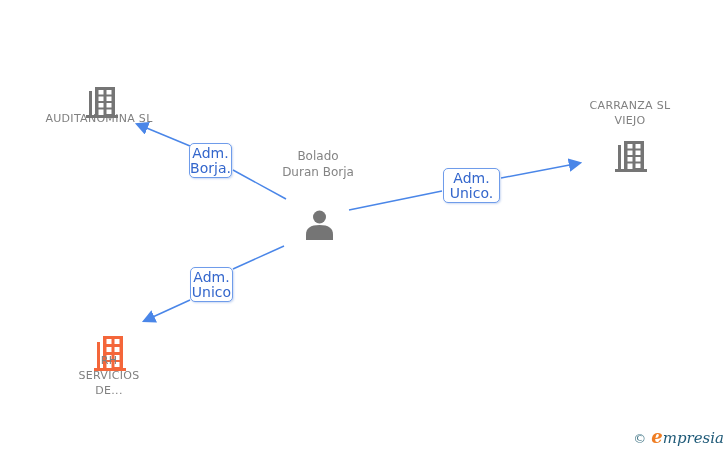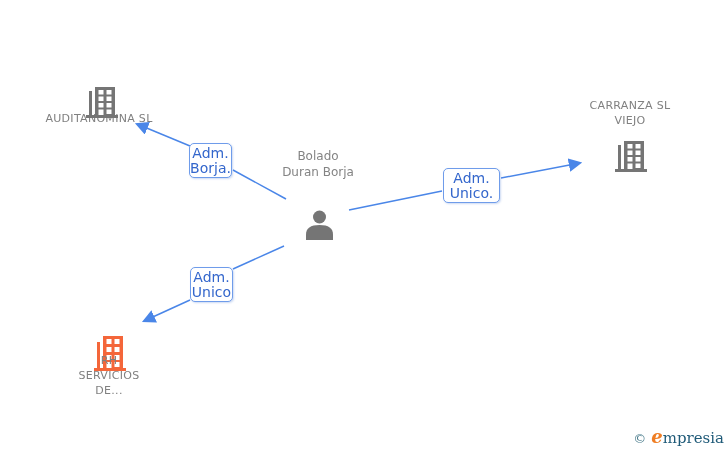--- a/index.html
+++ b/index.html
@@ -66,20 +66,21 @@
   }
   .footer-logo .brand-e {
     font-family: "DejaVu Serif", "Liberation Serif", serif;
     font-style: italic;
     font-weight: bold;
     color: #ef7d23;
     font-size: 18px;
   }
   .footer-logo .brand-rest {
     font-family: "DejaVu Serif", "Liberation Serif", serif;
+    font-style: italic;
     color: #1f5a78;
     font-size: 15px;
   }
 </style>
 </head>
 <body>
 
 <div class="canvas">
 
   <svg class="edges-svg">

